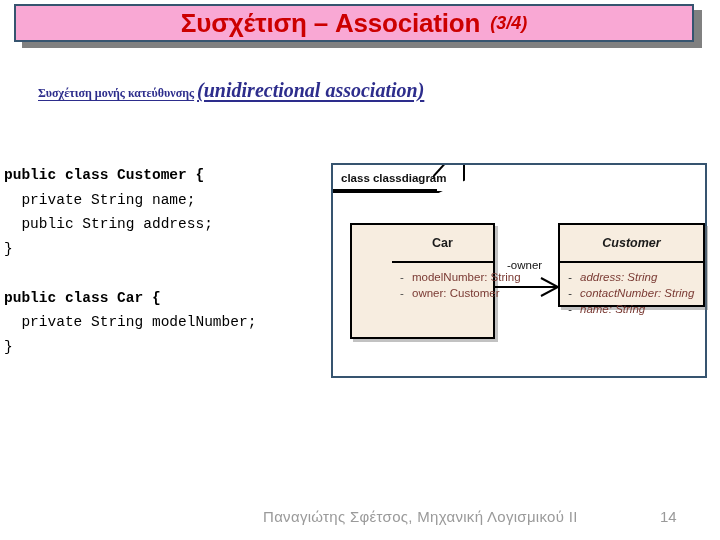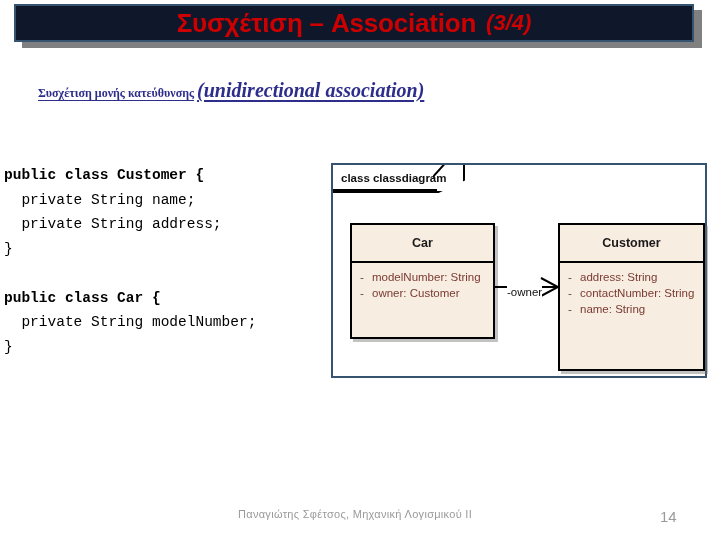--- a/index.html
+++ b/index.html
@@ -23,41 +23,41 @@
     width: 680px;
     height: 38px;
     background: #808080;
   }
   #title-box {
     position: absolute;
     left: 14px;
     top: 4px;
     width: 680px;
     height: 38px;
-    background: #0f172a;
+    background: #f9a8d4;
     border: 2px solid #36546f;
     box-sizing: border-box;
     display: flex;
     align-items: center;
     justify-content: center;
   }
   #title-text {
     color: #CC0000;
     font-family: "Liberation Sans", sans-serif;
     font-weight: bold;
     font-size: 26px;
     letter-spacing: -0.2px;
     white-space: nowrap;
   }
   #title-sub {
     color: #CC0000;
     font-family: "Liberation Sans", sans-serif;
     font-weight: bold;
     font-style: italic;
-    font-size: 22px;
+    font-size: 18px;
     margin-left: 10px;
     white-space: nowrap;
   }
 
   
   #subtitle {
     position: absolute;
     left: 38px;
     top: 79px;
     white-space: nowrap;
@@ -192,26 +192,28 @@
     text-align: center;
     color: #4a4a4a;
     flex: 0 0 20px;
   }
 
   #class-car {
     left: 17px;
     top: 58px;
     width: 145px;
     height: 116px;
+    padding-left: 40px;
   }
   #class-customer {
     left: 225px;
     top: 58px;
     width: 147px;
-    height: 148px;
+    height: 84px;
+    font-style: italic;
   }
 
   
   #assoc-line {
     position: absolute;
     left: 162px;
     top: 121px;
     width: 62px;
     height: 2px;
     background: #000000;
@@ -225,30 +227,29 @@
   }
   #assoc-label {
     position: absolute;
     left: 174px;
     top: 94px;
     font-family: "Liberation Sans", sans-serif;
     font-size: 11.5px;
     color: #111111;
     background: #ffffff;
     white-space: nowrap;
-    margin-top: 27px;
   }
 
   
   #footer-author {
     position: absolute;
-    left: 216px;
+    left: 241px;
     top: 508px;
     font-family: "Liberation Sans", sans-serif;
-    font-size: 11px;
+    font-size: 15px;
     color: #9a9a9a;
     letter-spacing: 0.3px;
     white-space: nowrap;
     padding-left: 22px;
   }
   #footer-page {
     position: absolute;
     left: 660px;
     top: 508px;
     font-family: "Liberation Sans", sans-serif;
@@ -265,21 +266,21 @@
   <span id="title-sub">(3/4)</span>
 </div>
 
 <div id="subtitle">
   <span id="subtitle-main">Συσχέτιση μονής κατεύθυνσης</span><span id="subtitle-en">(unidirectional association)</span>
 </div>
 
 <div id="code-block">
   <div class="code-line kw">public class Customer {</div>
   <div class="code-line">  private String name;</div>
-  <div class="code-line">  private String address;</div>
+  <div class="code-line">  public String address;</div>
   <div class="code-line">}</div>
   <div class="code-line blank">&nbsp;</div>
   <div class="code-line kw">public class Car {</div>
   <div class="code-line">  private String modelNumber;</div>
   <div class="code-line">}</div>
 </div>
 
 <div id="uml-frame">
 
   <div id="uml-label-tab">

